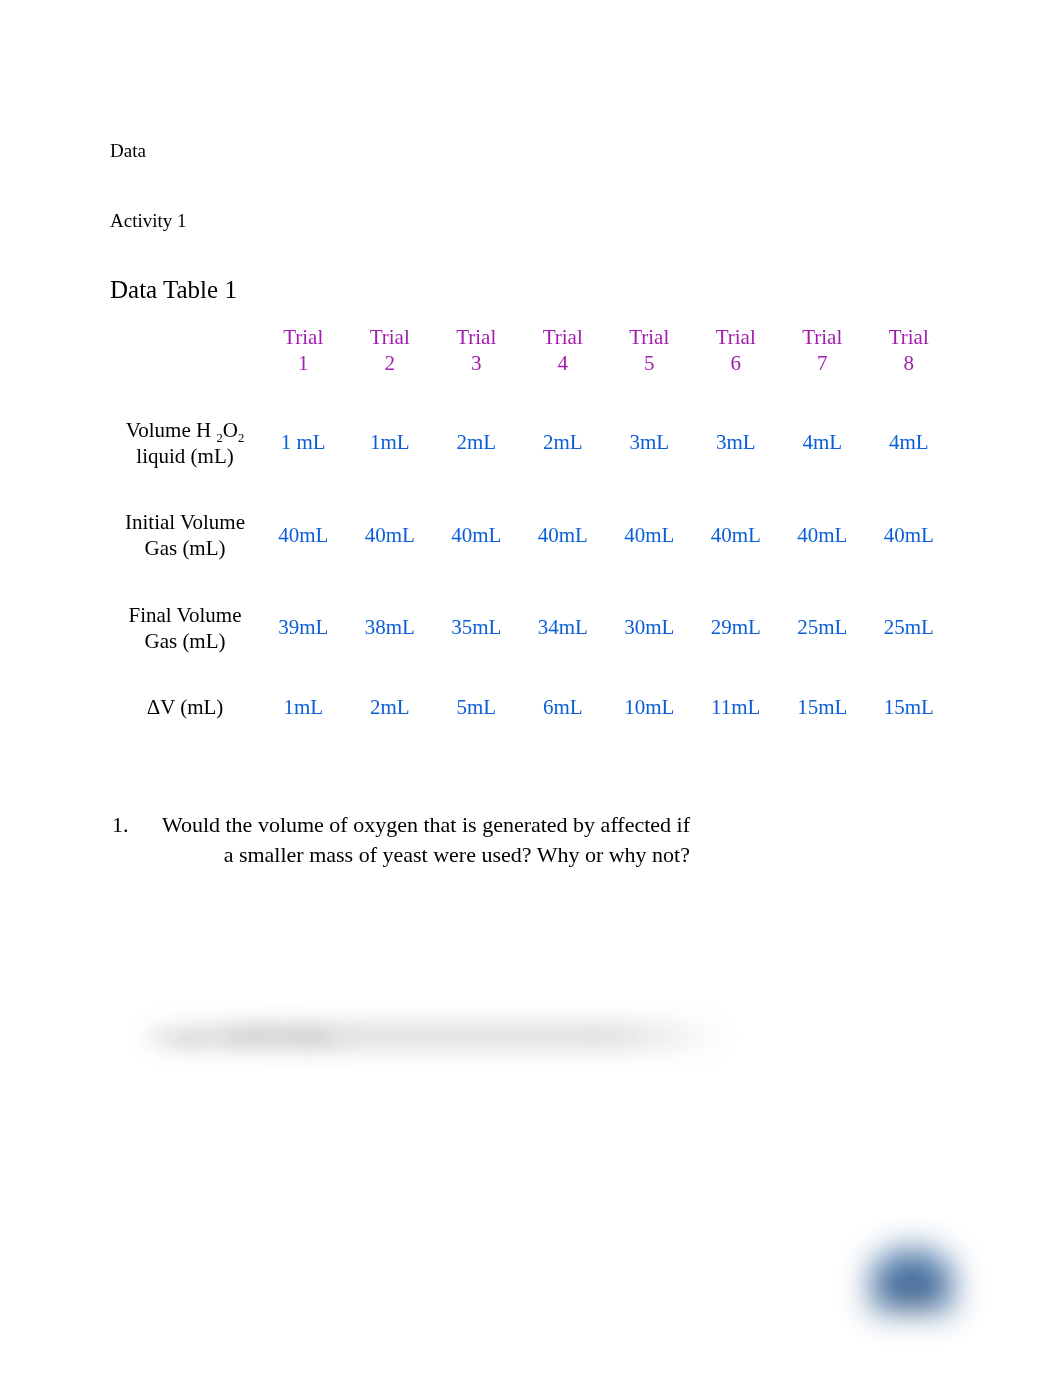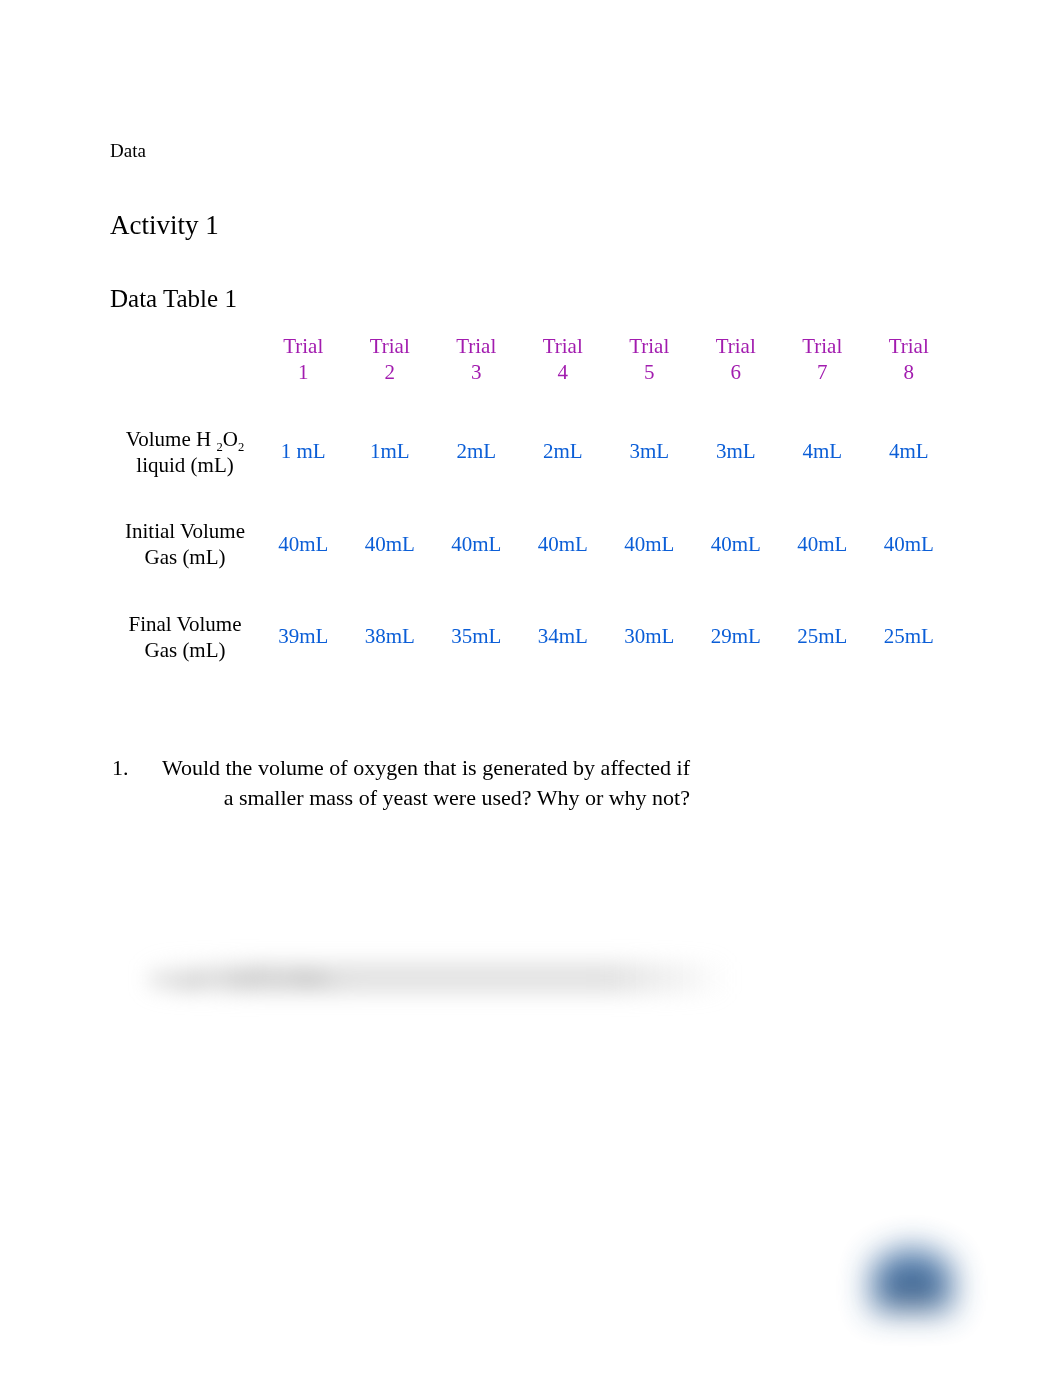--- a/index.html
+++ b/index.html
@@ -14,21 +14,21 @@
       height: 1376px;
       padding: 140px 110px 0 110px;
       color: #000000;
       position: relative;
     }
     .heading-data {
       font-size: 19px;
       margin-bottom: 48px;
     }
     .heading-activity {
-      font-size: 27px;
+      font-size: 19px;
       margin-bottom: 44px;
     }
     .heading-table {
       font-size: 25px;
     }
     table {
       border-collapse: collapse;
       width: 100%;
       font-size: 21px;
       margin-bottom: 70px;
@@ -148,20 +148,31 @@
       <td class="rowlabel">Final Volume<br>Gas (mL)</td>
       <td class="value">39mL</td>
       <td class="value">38mL</td>
       <td class="value">35mL</td>
       <td class="value">34mL</td>
       <td class="value">30mL</td>
       <td class="value">29mL</td>
       <td class="value">25mL</td>
       <td class="value">25mL</td>
     </tr>
+    <tr>
+      <td class="rowlabel">ΔV (mL)</td>
+      <td class="value">1mL</td>
+      <td class="value">2mL</td>
+      <td class="value">5mL</td>
+      <td class="value">6mL</td>
+      <td class="value">10mL</td>
+      <td class="value">11mL</td>
+      <td class="value">15mL</td>
+      <td class="value">15mL</td>
+    </tr>
   </tbody>
 </table>
 
 <div class="question-wrap">
   <div class="question-num">1.</div>
   <div class="question-text">Would the volume of oxygen that is generated by affected if a smaller mass of yeast were used? Why or why not?</div>
 </div>
 
 <div class="blurred-row">
   <span>oxygen itself is then…</span>

